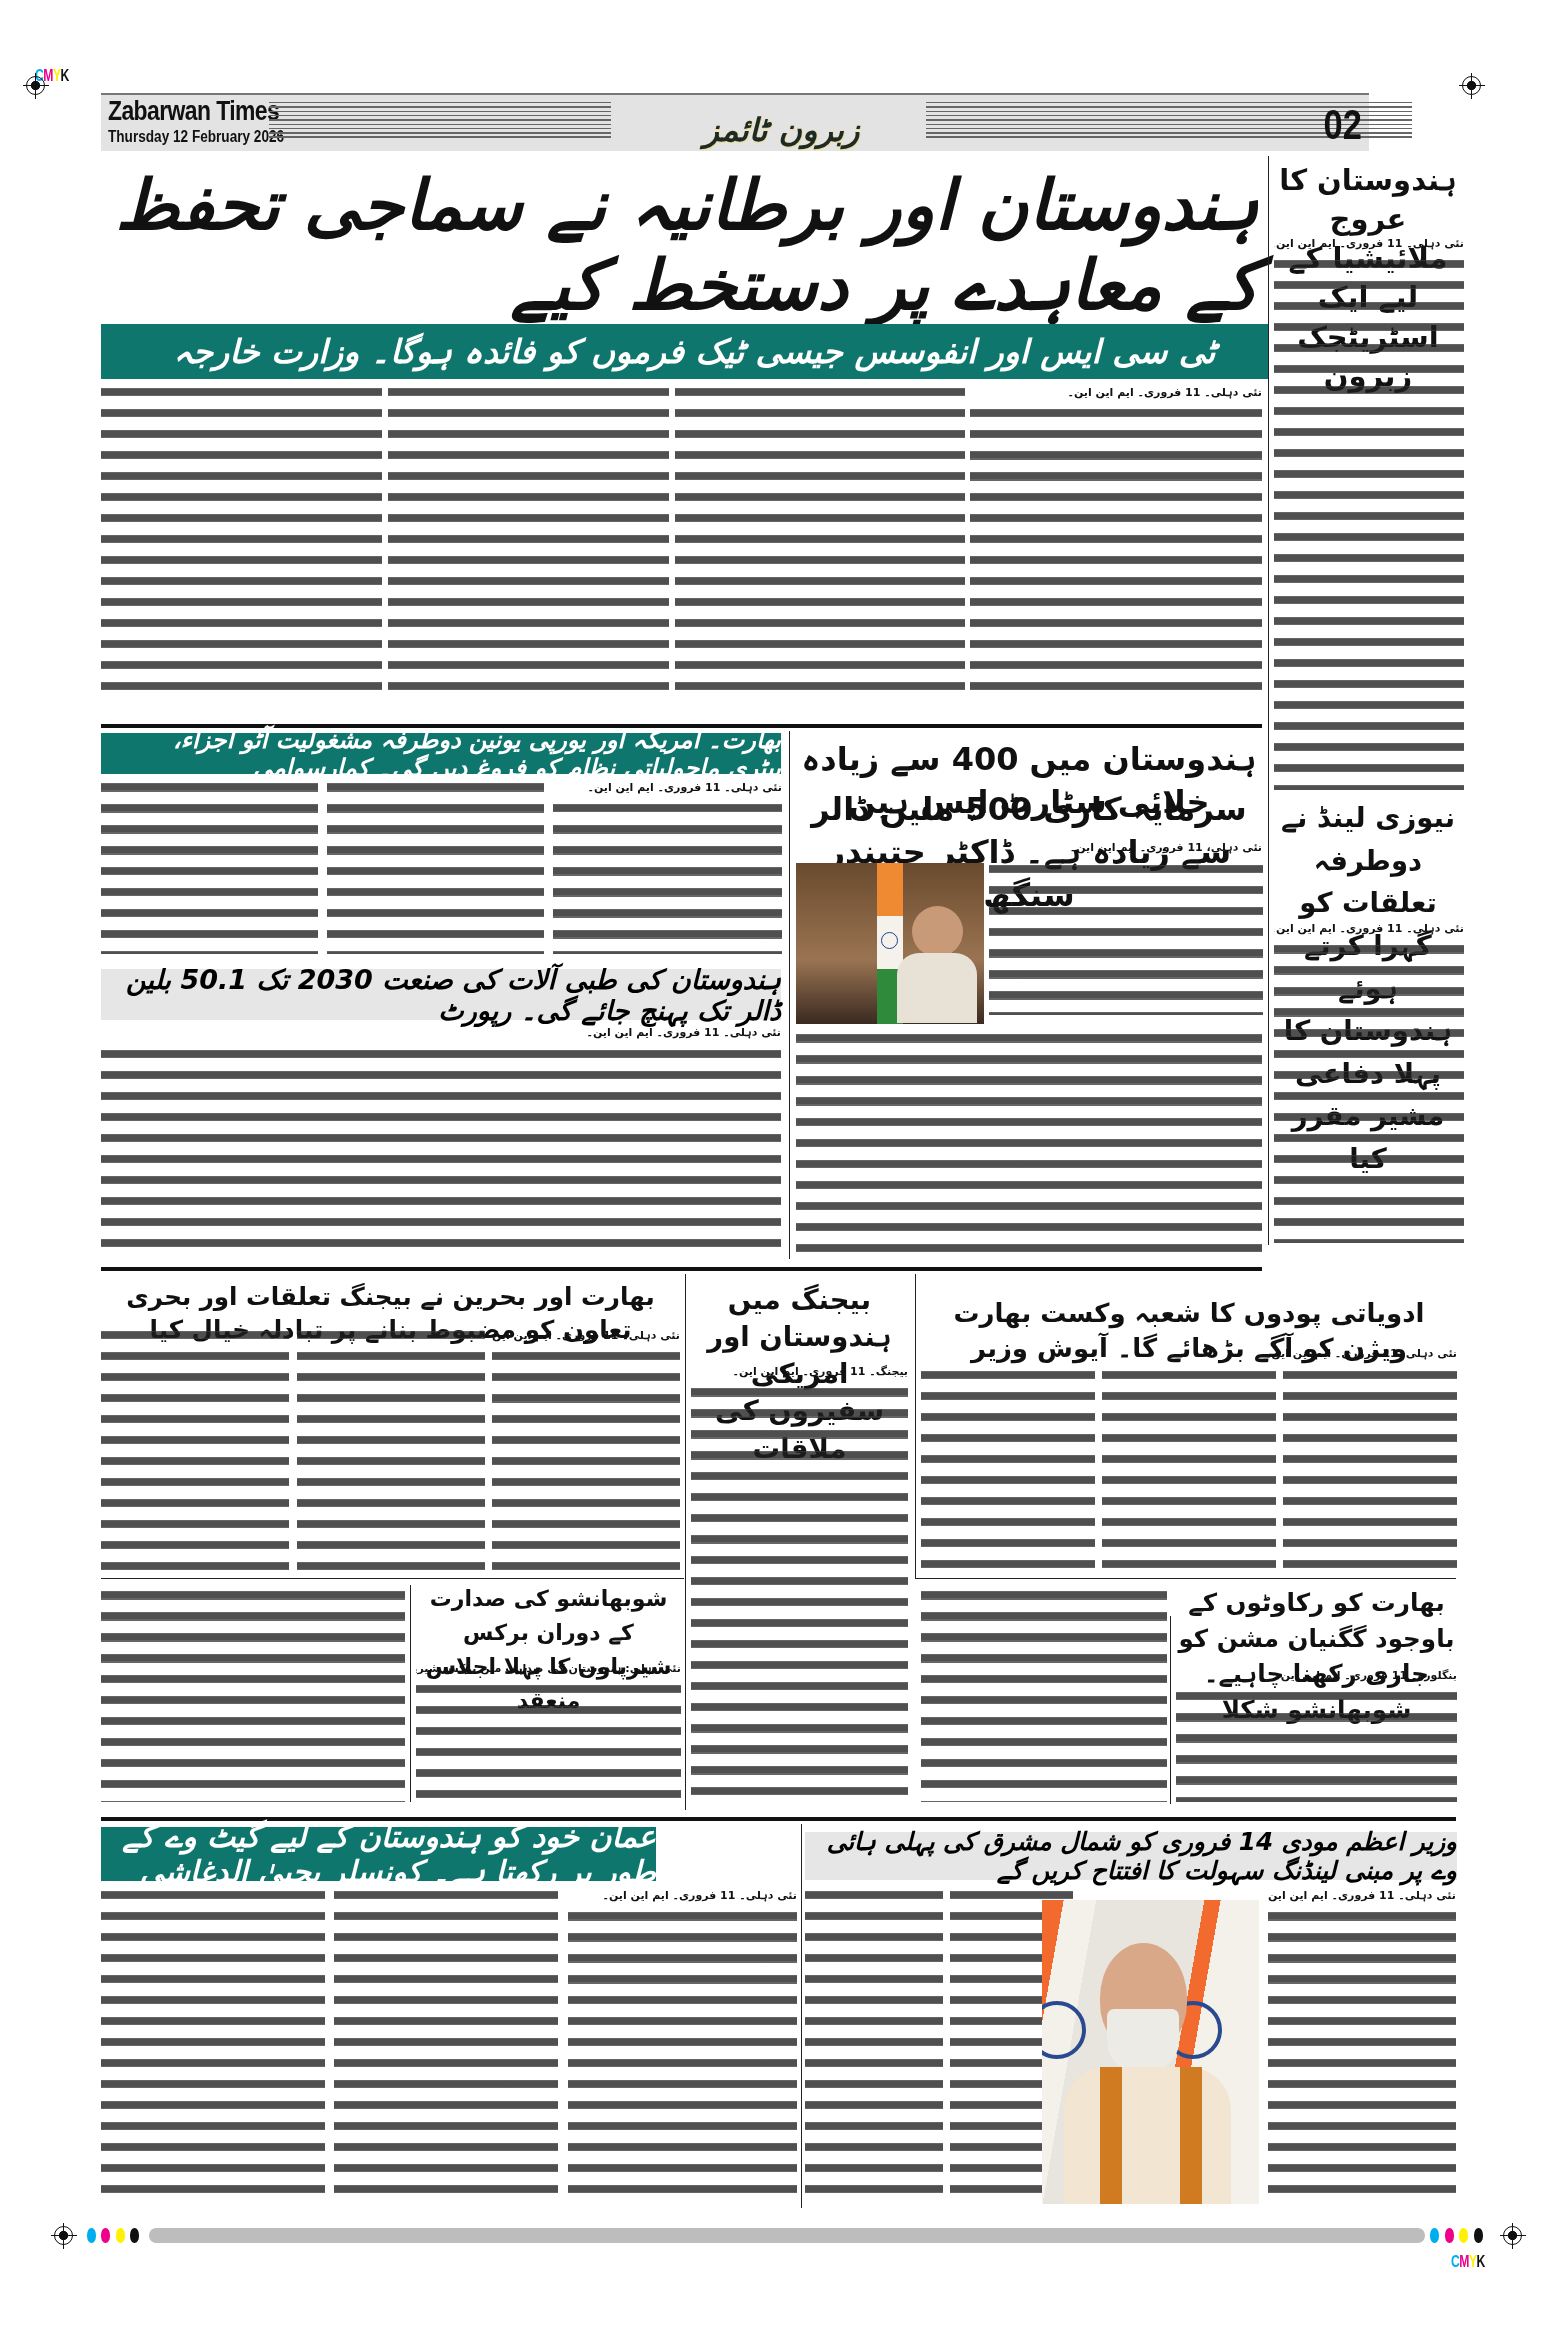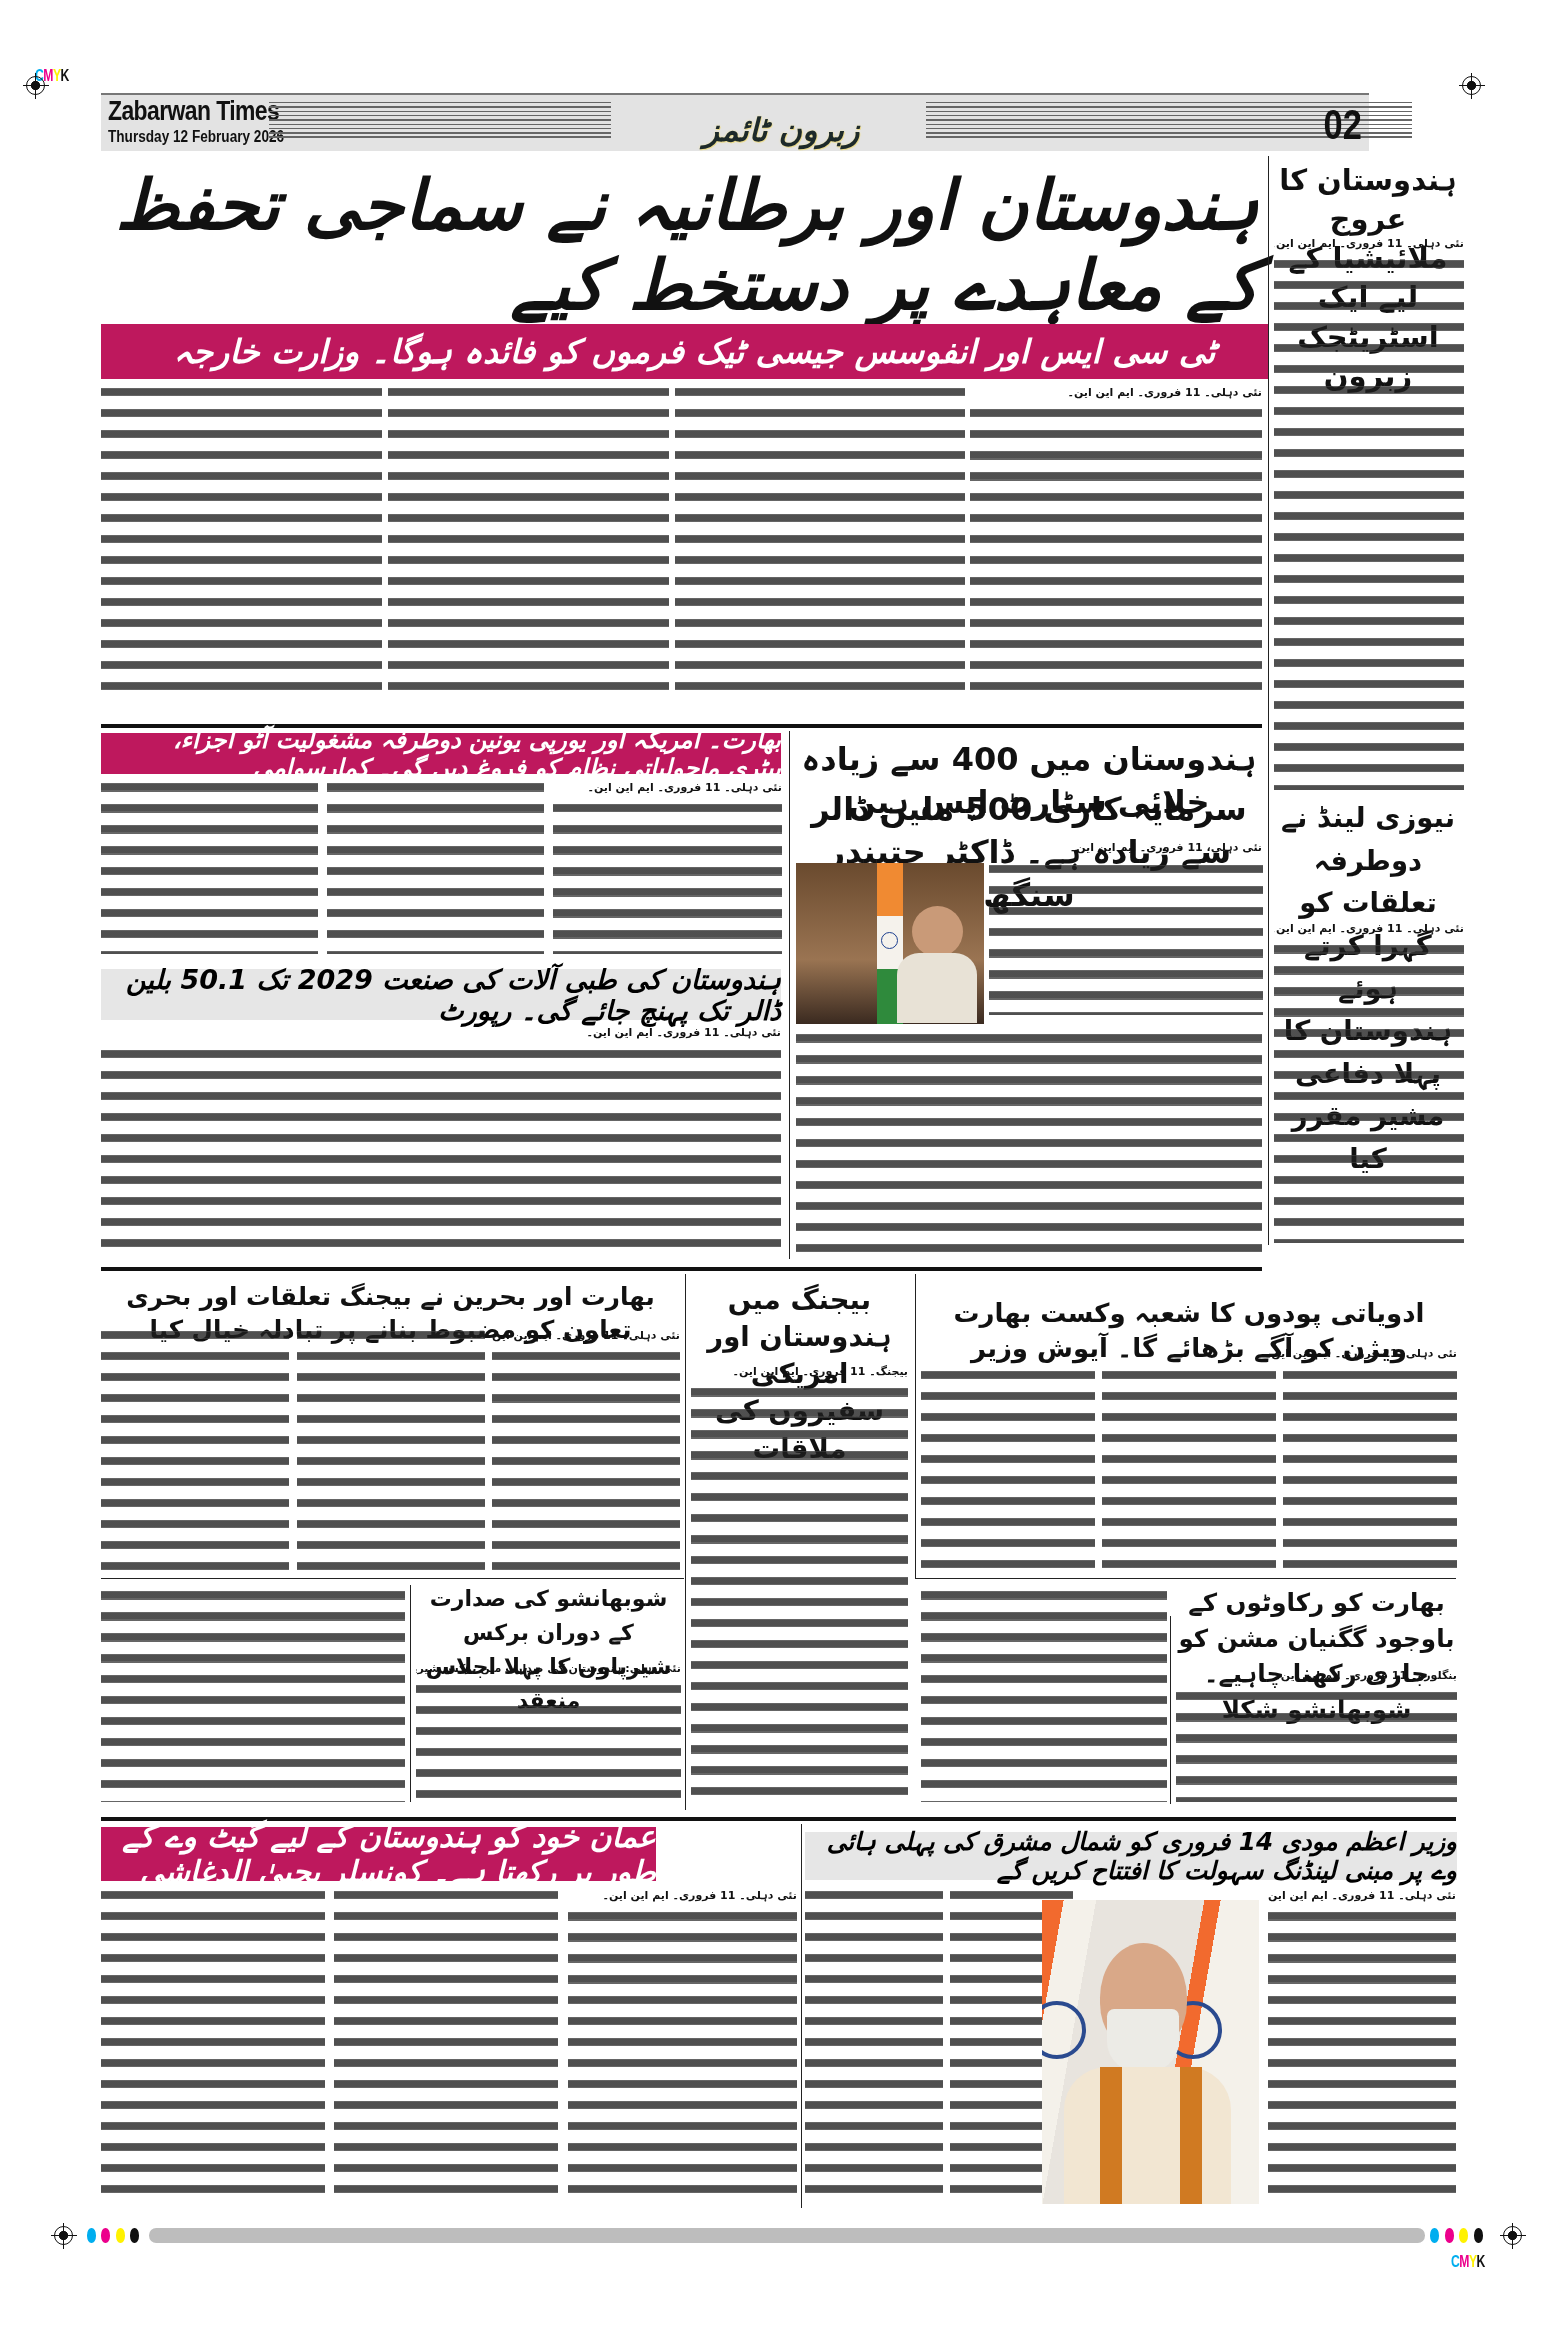--- a/index.html
+++ b/index.html
@@ -21,21 +21,21 @@
   
   .masthead { position: absolute; left: 101px; top: 93px; width: 1268px; height: 58px; background: #e3e3e3; border-top: 2.9px solid #777; }
   .mast-title { position: absolute; left: 7.2px; top: 1.4px; font-family: "Liberation Sans", sans-serif; font-weight: 700; font-size: 27px; letter-spacing: -0.7px; transform: scaleX(0.85); transform-origin: left; }
   .mast-date { position: absolute; left: 7.2px; top: 33px; font-family: "Liberation Sans", sans-serif; font-weight: 700; font-size: 16px; transform: scaleX(0.85); transform-origin: left; }
   .mast-lines { position: absolute; top: 7.2px; height: 36px; background: repeating-linear-gradient(to bottom, #666 0 1.4px, transparent 1.4px 4.3px); }
   .mast-logo { position: absolute; left: 572px; top: 1.4px; width: 217px; height: 52px; display: flex; align-items: center; justify-content: center; font-size: 32px; font-weight: 700; color: #1d2a2a; text-shadow: 0 0 2.2px #f4e6a0, 0.7px 0.7px 0 #e9d98a; font-style: italic; margin-top: 8px; }
   .page-num { position: absolute; right: 7.2px; top: 0; font-family: "Liberation Sans", sans-serif; font-weight: 700; font-size: 43px; line-height: 58px; transform: scaleX(0.8); transform-origin: right; }
 
   
   .main-headline { position: absolute; left: 101px; top: 165px; width: 1158px; height: 159px; display: flex; align-items: center; justify-content: center; font-size: 69px; font-weight: 700; font-style: italic; letter-spacing: -1.4px; }
-  .black-bar { position: absolute; background: #be185d; color: #fff; display: flex; align-items: center; justify-content: center; font-weight: 700; font-style: italic; padding-left: 20px; }
+  .black-bar { position: absolute; background: #0f766e; color: #fff; display: flex; align-items: center; justify-content: center; font-weight: 700; font-style: italic; padding-left: 20px; }
   .gray-bar { position: absolute; background: #e6e6e6; color: #000; display: flex; align-items: center; justify-content: center; font-weight: 700; font-style: italic; }
   .headline { position: absolute; text-align: center; font-weight: 700; line-height: 1.35; }
 
   
   .col { position: absolute; overflow: hidden; }
   .col .dateline { font-size: 11px; line-height: 21px; font-weight: 700; white-space: nowrap; overflow: hidden; }
   .col .lines { background: repeating-linear-gradient(to bottom, transparent 0 5.8px, #3a3a3a 5.8px 7.2px, #1e1e1e 7.2px 13px, #3a3a3a 13px 14.5px, transparent 14.5px 21px); opacity: 0.78; }
 
   .rule-v { position: absolute; width: 1.4px; background: #222; }
   .rule-h { position: absolute; height: 4.3px; background: #111; }
@@ -121,21 +121,21 @@
 <div class="photo" style="left:796px; top:863px; width:188px; height:161px; background: linear-gradient(180deg,#6a4a2e,#9a7452 60%,#3a2a20);">
   <div class="flag" style="left:81px; top:0; width:26px; height:161px; background: linear-gradient(180deg,#f08a32 0 33%,#f5f2ec 33% 66%,#2f8a3c 66%);"></div>
   <div class="abs" style="left:85px; top:69px; width:17.4px; height:17.4px; border:1.4px solid #1c3f8f; border-radius:50%;"></div>
   <div class="abs" style="left:116px; top:43px; width:51px; height:51px; background:#c99a78; border-radius:50%;"></div>
   <div class="abs" style="left:101px; top:90px; width:80px; height:70px; background:#e8e2d6; border-radius:22px 22px 0 0;"></div>
 </div>
 <div class="col urdu" style="left:796px; top:1028px; width:466px; height:232px;">
     <div class="lines" style="height:232px;"></div>
   </div>
 
-<div class="gray-bar urdu" style="left:101px; top:969px; width:680px; height:51px; font-size:27px;">ہندوستان کی طبی آلات کی صنعت 2029 تک 50.1 بلین ڈالر تک پہنچ جائے گی۔ رپورٹ</div>
+<div class="gray-bar urdu" style="left:101px; top:969px; width:680px; height:51px; font-size:27px;">ہندوستان کی طبی آلات کی صنعت 2030 تک 50.1 بلین ڈالر تک پہنچ جائے گی۔ رپورٹ</div>
 <div class="col urdu" style="left:101px; top:1022px; width:680px; height:22px;">
   <div class="dateline">نئی دہلی۔ 11 فروری۔ ایم این این۔</div>
 </div>
 <div class="col urdu" style="left:101px; top:1044px; width:680px; height:211px;">
     <div class="lines" style="height:211px;"></div>
   </div>
 
 <div class="rule-h" style="left:101px; top:1267px; width:1161px;"></div>
 
 <div class="headline urdu" style="left:101px; top:1280px; width:579px; font-size:24.6px;">بھارت اور بحرین نے بیجنگ تعلقات اور بحری تعاون کو مضبوط بنانے پر تبادلہ خیال کیا</div>

